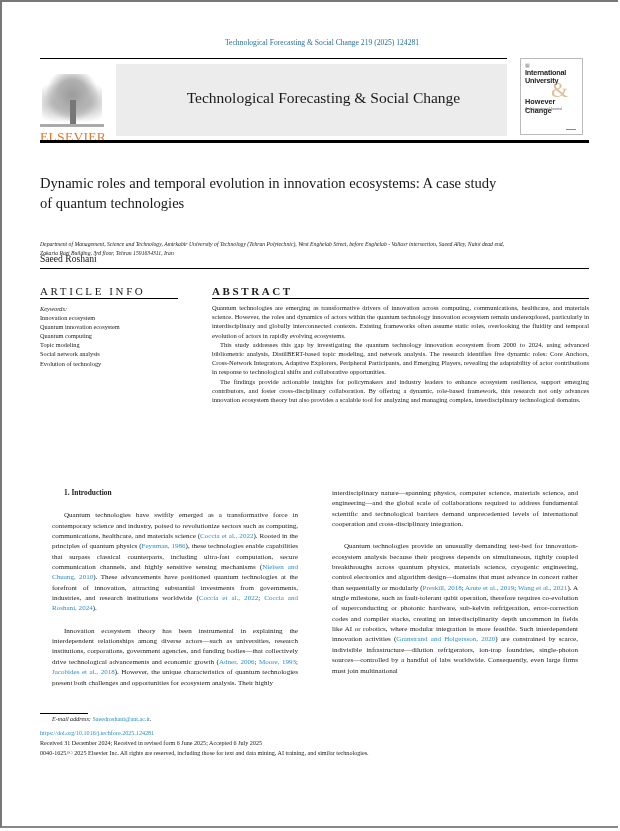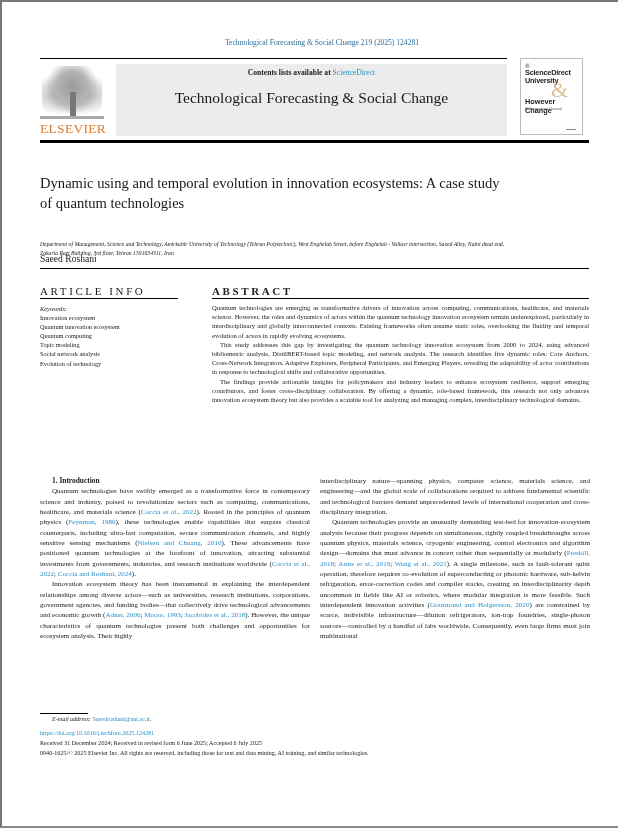--- a/index.html
+++ b/index.html
@@ -11,42 +11,42 @@
     position: absolute; left: 0; top: 0; width: 618px; height: 828px;
     border-left: 2px solid #777; border-top: 2px solid #777; border-bottom: 2px solid #888;
     box-sizing: border-box;
   }
   a, .link { color: #2a8fc7; text-decoration: none; }
   .running-head {
     position: absolute; top: 38px; left: 0; width: 620px; text-align: center;
     font-size: 7.6px; color: #2a6f9a; padding-left: 12px;
   }
   .hdr-rule-top { position: absolute; left: 40px; top: 58px; width: 467px; height: 1px; background: #000; }
-  .logo-box { position: absolute; left: 40px; top: 64px; width: 70px; height: 72px; }
+  .logo-box { position: absolute; left: 40px; top: 72px; width: 70px; height: 72px; }
   .tree {
     position: absolute; left: 2px; top: 2px; width: 60px; height: 52px;
     background:
       radial-gradient(ellipse at 50% 40%, #8a8a8a 0, #a5a5a5 35%, transparent 62%),
       radial-gradient(ellipse at 30% 55%, #9a9a9a 0, transparent 50%),
       radial-gradient(ellipse at 70% 55%, #999 0, transparent 50%);
     opacity: 0.85;
   }
   .trunk { position: absolute; left: 30px; top: 28px; width: 6px; height: 26px; background: #777; }
   .ground { position: absolute; left: 0; top: 52px; width: 64px; height: 3px; background: #aaa; }
   .elsevier-word {
     position: absolute; left: 0; top: 57px; font-size: 13.5px; color: #e07a2b; letter-spacing: 0.3px;
     font-family: "Liberation Serif", serif;
   }
   .banner {
     position: absolute; left: 116px; top: 64px; width: 391px; height: 72px; background: #ececec;
     text-align: center;
   }
   .banner .contents { position: absolute; top: 4px; left: 0; width: 100%; font-size: 7.6px; font-weight: bold; color: #222; }
   .banner .contents .link { font-weight: normal; }
-  .banner .jtitle { position: absolute; top: 25px; left: 0; width: 100%; font-size: 15.5px; color: #1a1a1a; }
+  .banner .jtitle { position: absolute; top: 25px; left: 12px; width: 100%; font-size: 15.5px; color: #1a1a1a; }
   .banner .homepage {
     position: absolute; top: 59px; left: 0; width: 100%; font-size: 7.6px;
     font-family: "Liberation Sans", sans-serif; color: #222;
   }
   .cover {
     position: absolute; left: 520px; top: 58px; width: 63px; height: 77px;
     border: 1px solid #bbb; box-sizing: border-box; background: #fff;
   }
   .cover .c-icon { position: absolute; left: 4px; top: 3px; font-size: 5px; color: #888; }
   .cover .c-title {
@@ -78,21 +78,21 @@
   .keywords .kw-item { display: block; }
   .abstract {
     position: absolute; left: 212px; top: 303px; width: 377px; font-size: 6.55px; line-height: 9.2px; text-align: justify;
   }
   .abstract p { margin: 0; text-indent: 0; }
   .abstract p + p { text-indent: 8px; }
 
   .col { position: absolute; top: 476px; width: 270px; font-size: 7.05px; line-height: 10.35px; text-align: justify; }
   .col-left { left: 40px; }
   .col-right { left: 320px; top: 476px; }
-  .col p { margin: 0; text-indent: 12px; }
+  .col p { margin: 12px; text-indent: 12px; }
   .col p.noindent { text-indent: 0; }
   .intro-head { font-weight: bold; font-size: 7.4px; margin: 0 0 15px 0; text-indent: 0; }
 
   .footnote-rule { position: absolute; left: 40px; top: 713px; width: 48px; height: 1px; background: #000; }
   .footnote { position: absolute; left: 52px; top: 716px; font-size: 6.1px; }
   .footnote .fn-label { font-style: italic; }
   .doi { position: absolute; left: 40px; top: 730px; font-size: 6.1px; }
   .received { position: absolute; left: 40px; top: 740px; font-size: 6.1px; }
   .copyright { position: absolute; left: 40px; top: 750px; font-size: 6.1px; }
 </style>
@@ -106,41 +106,38 @@
 <div class="hdr-rule-top"></div>
 
 <div class="logo-box">
   <div class="tree"></div>
   <div class="trunk"></div>
   <div class="ground"></div>
   <div class="elsevier-word">ELSEVIER</div>
 </div>
 
 <div class="banner">
-  <div class="contents">
-    <span>Contents lists available at </span><a class="link">ScienceDirect</a>
-  </div>
   <div class="jtitle">Technological Forecasting &amp; Social Change</div>
 </div>
 
 <div class="cover">
   <div class="c-icon">▦</div>
   <div class="c-title">
-    <span>ScienceDirect</span><br>
+    <span>International</span><br>
     <span>University</span>
   </div>
   <div class="c-amp">&amp;</div>
   <div class="c-social">However Change</div>
   <div class="c-sub">An International Journal</div>
   <div class="c-foot"></div>
 </div>
 
 <div class="hdr-rule-bottom"></div>
 
-<h1 class="title" style="margin:0;font-weight:normal;">Dynamic using and temporal evolution in innovation ecosystems: A case study of quantum technologies</h1>
+<h1 class="title" style="margin:0;font-weight:normal;">Dynamic roles and temporal evolution in innovation ecosystems: A case study of quantum technologies</h1>
 <div class="author">Saeed Roshani</div>
 <div class="affil">Department of Management, Science and Technology, Amirkabir University of Technology (Tehran Polytechnic), West Enghelab Street, before Enghelab - Valiasr intersection, Saeed Alley, Naini dead end, Zakaria Razi Building, 3rd floor, Tehran 1591634311, Iran</div>
 
 <div class="rule-full"></div>
 
 <div class="sec-head ai-head">ARTICLE INFO</div>
 <div class="sec-head ab-head">ABSTRACT</div>
 <div class="rule-ai"></div>
 <div class="rule-ab"></div>
 

